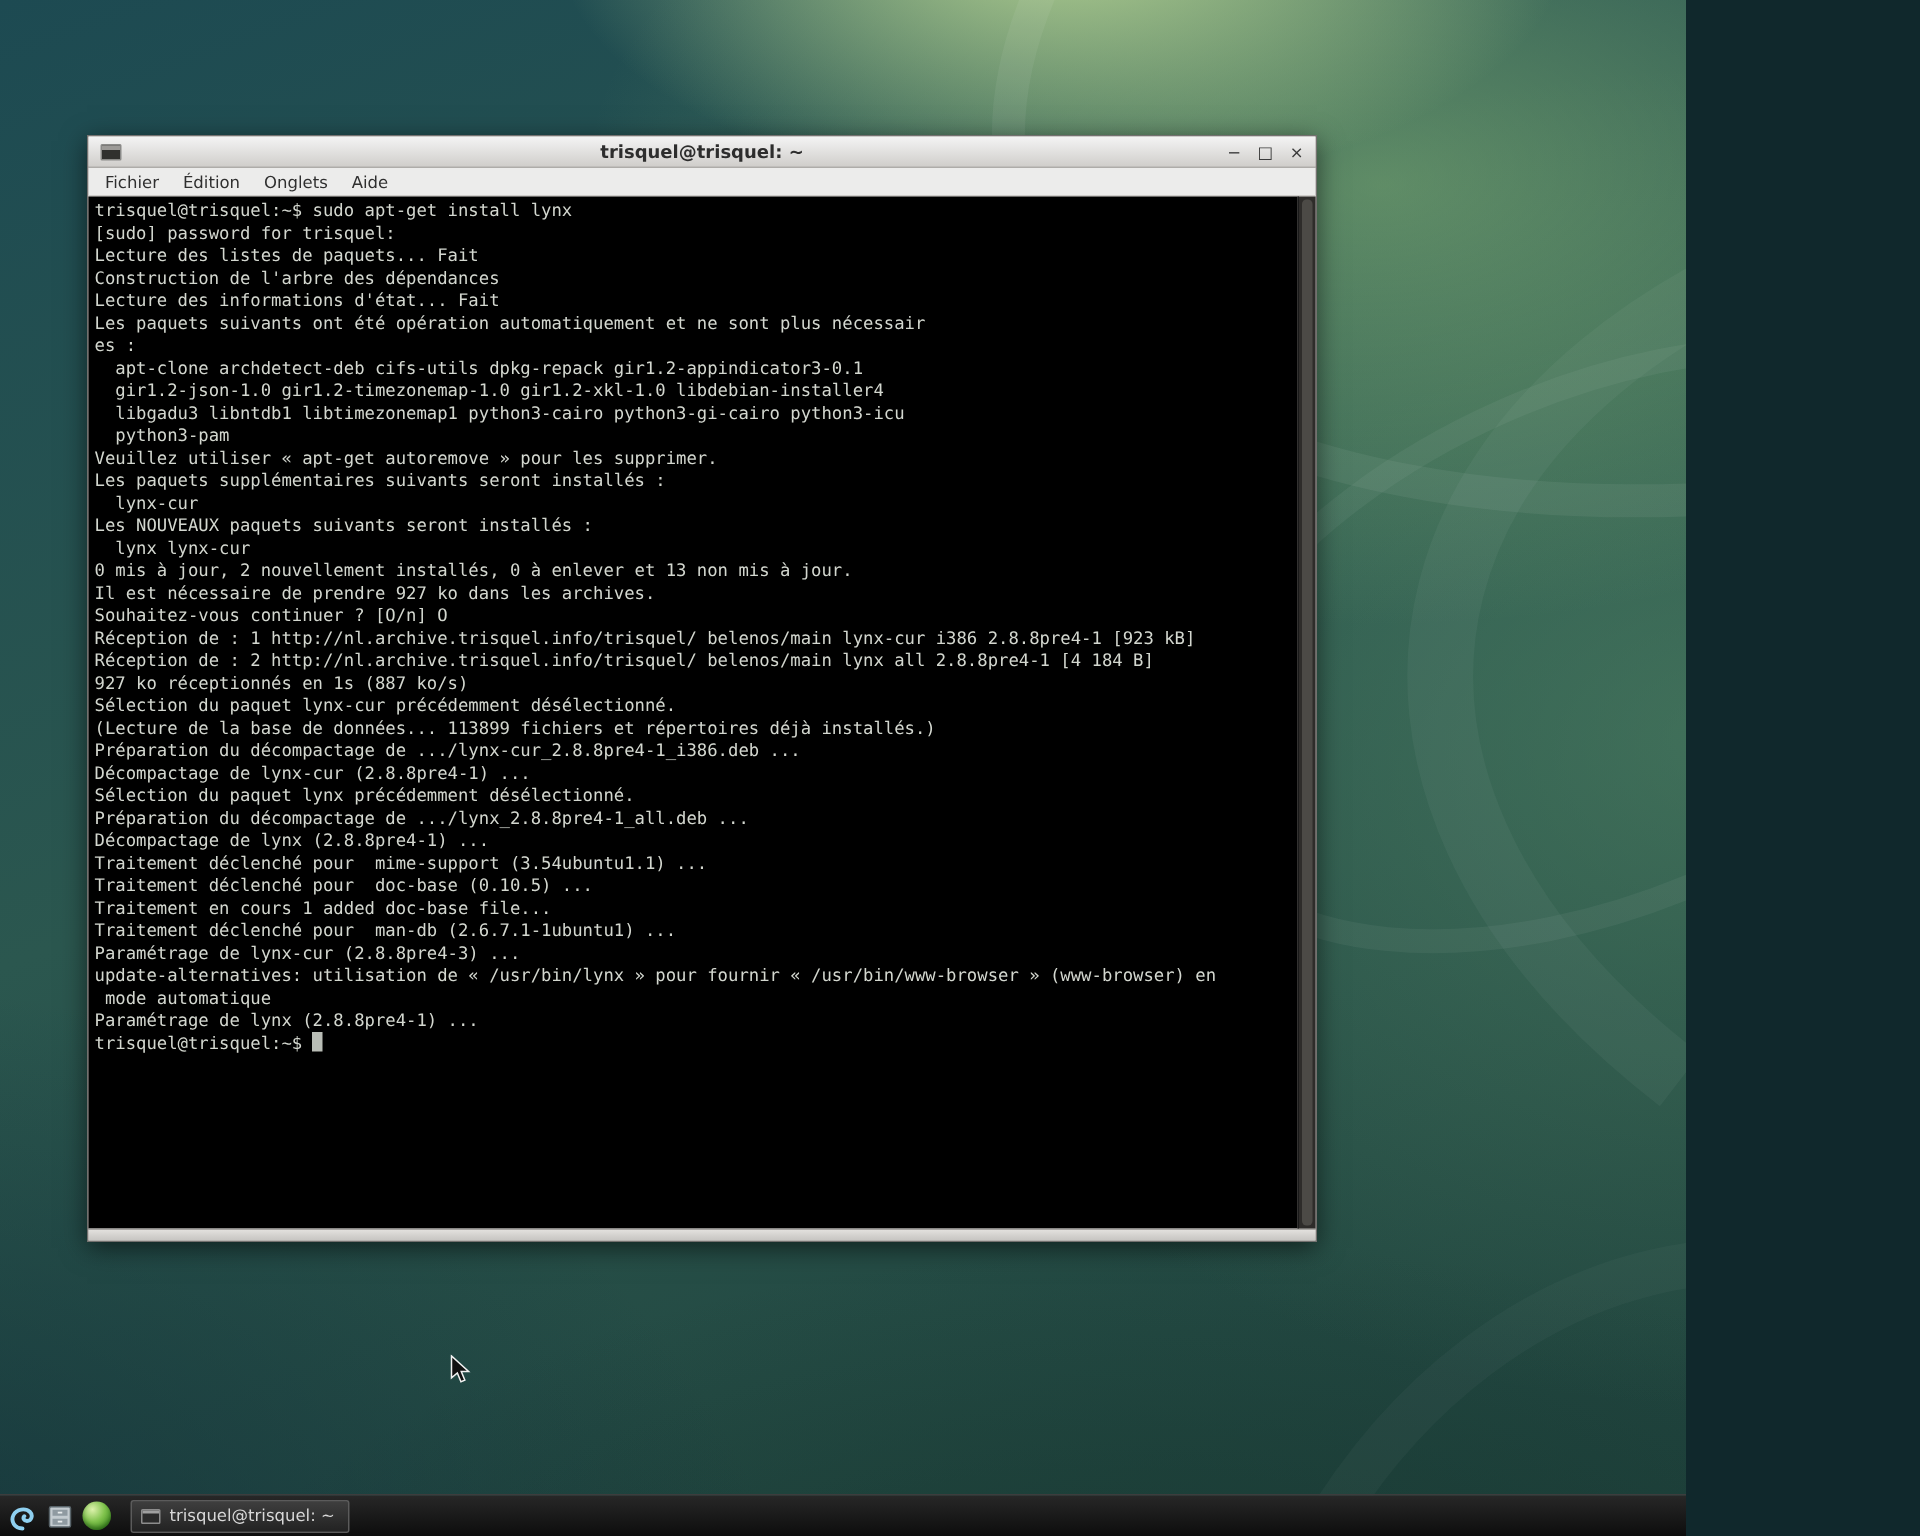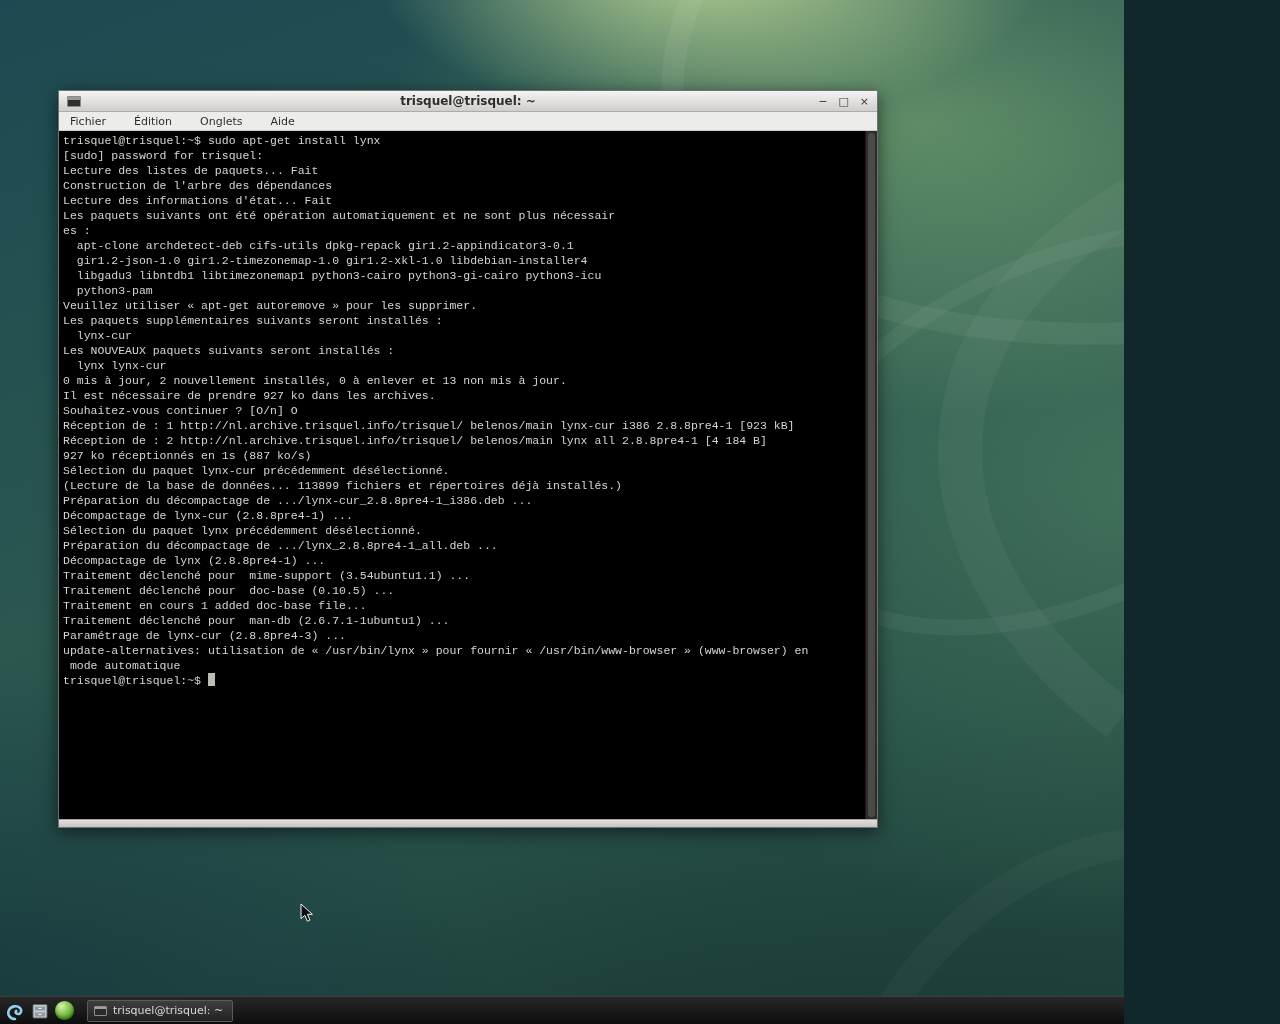--- a/index.html
+++ b/index.html
@@ -35,31 +35,31 @@
     position:absolute; left:0; right:0; text-align:center;
     font-size:12px; font-weight:bold; color:#2d2d2d;
   }
   .title-icon { width:14px; height:11px; background:#30302e; border:1px solid #8a8a88; border-radius:1px; position:relative; z-index:1; }
   .title-icon::before { content:""; position:absolute; left:0; right:0; top:0; height:3px; background:#9c9a97; }
   .win-controls { margin-left:auto; display:flex; gap:11px; z-index:1; }
   .win-controls span { font-size:11px; line-height:11px; color:#3a3a3a; cursor:default; font-family:"DejaVu Sans",sans-serif; }
 
   .menubar {
     height:19px; flex:0 0 19px; background:#ececeb; border-bottom:1px solid #cfcdca;
-    display:flex; align-items:center; padding-left:3px;gap:12px;
+    display:flex; align-items:center; padding-left:3px;
   }
   .menu-item { font-size:11px; color:#2f2f2f; padding:2px 8px; }
 
   .terminal-wrap { flex:1; min-height:0; display:flex; }
   .terminal {
     flex:1; background:#000; color:#d3d7cf; overflow:hidden;
     font-family:"DejaVu Sans Mono","Liberation Mono",monospace;
     font-size:11.5px; line-height:15px; padding:2px 0 0 4px;
   }
-  .term-line { white-space:pre; height:15px;font-family:Liberation Mono, monospace; }
+  .term-line { white-space:pre; height:15px; }
   .cursor-block { display:inline-block; width:7px; height:13px; margin-bottom:-2px; background:#b9bdb6; }
 
   .scrollbar { flex:0 0 12px; background:#2e2c2a; position:relative; border-left:1px solid #1a1a1a; }
   .scroll-thumb { position:absolute; left:2px; right:2px; top:2px; bottom:2px; background:#4c4a46; border-radius:3px; }
 
   .window-bottom { flex:0 0 8px; background:linear-gradient(#e2e0dd,#c6c4c1); border-top:1px solid #a8a6a3; }
 
   
   .taskbar {
     position:absolute; left:0; bottom:0; width:1280px; height:28px;
@@ -147,20 +147,21 @@
           <div class="term-line">Sélection du paquet lynx précédemment désélectionné.</div>
           <div class="term-line">Préparation du décompactage de .../lynx_2.8.8pre4-1_all.deb ...</div>
           <div class="term-line">Décompactage de lynx (2.8.8pre4-1) ...</div>
           <div class="term-line">Traitement déclenché pour  mime-support (3.54ubuntu1.1) ...</div>
           <div class="term-line">Traitement déclenché pour  doc-base (0.10.5) ...</div>
           <div class="term-line">Traitement en cours 1 added doc-base file...</div>
           <div class="term-line">Traitement déclenché pour  man-db (2.6.7.1-1ubuntu1) ...</div>
           <div class="term-line">Paramétrage de lynx-cur (2.8.8pre4-3) ...</div>
           <div class="term-line">update-alternatives: utilisation de « /usr/bin/lynx » pour fournir « /usr/bin/www-browser » (www-browser) en</div>
           <div class="term-line"> mode automatique</div>
+          <div class="term-line">Paramétrage de lynx (2.8.8pre4-1) ...</div>
           <div class="term-line">trisquel@trisquel:~$ <span class="cursor-block"></span></div>
         </div>
       <div class="scrollbar">
         <div class="scroll-thumb"></div>
       </div>
     </div>
 
     <div class="window-bottom"></div>
   </div>
 

